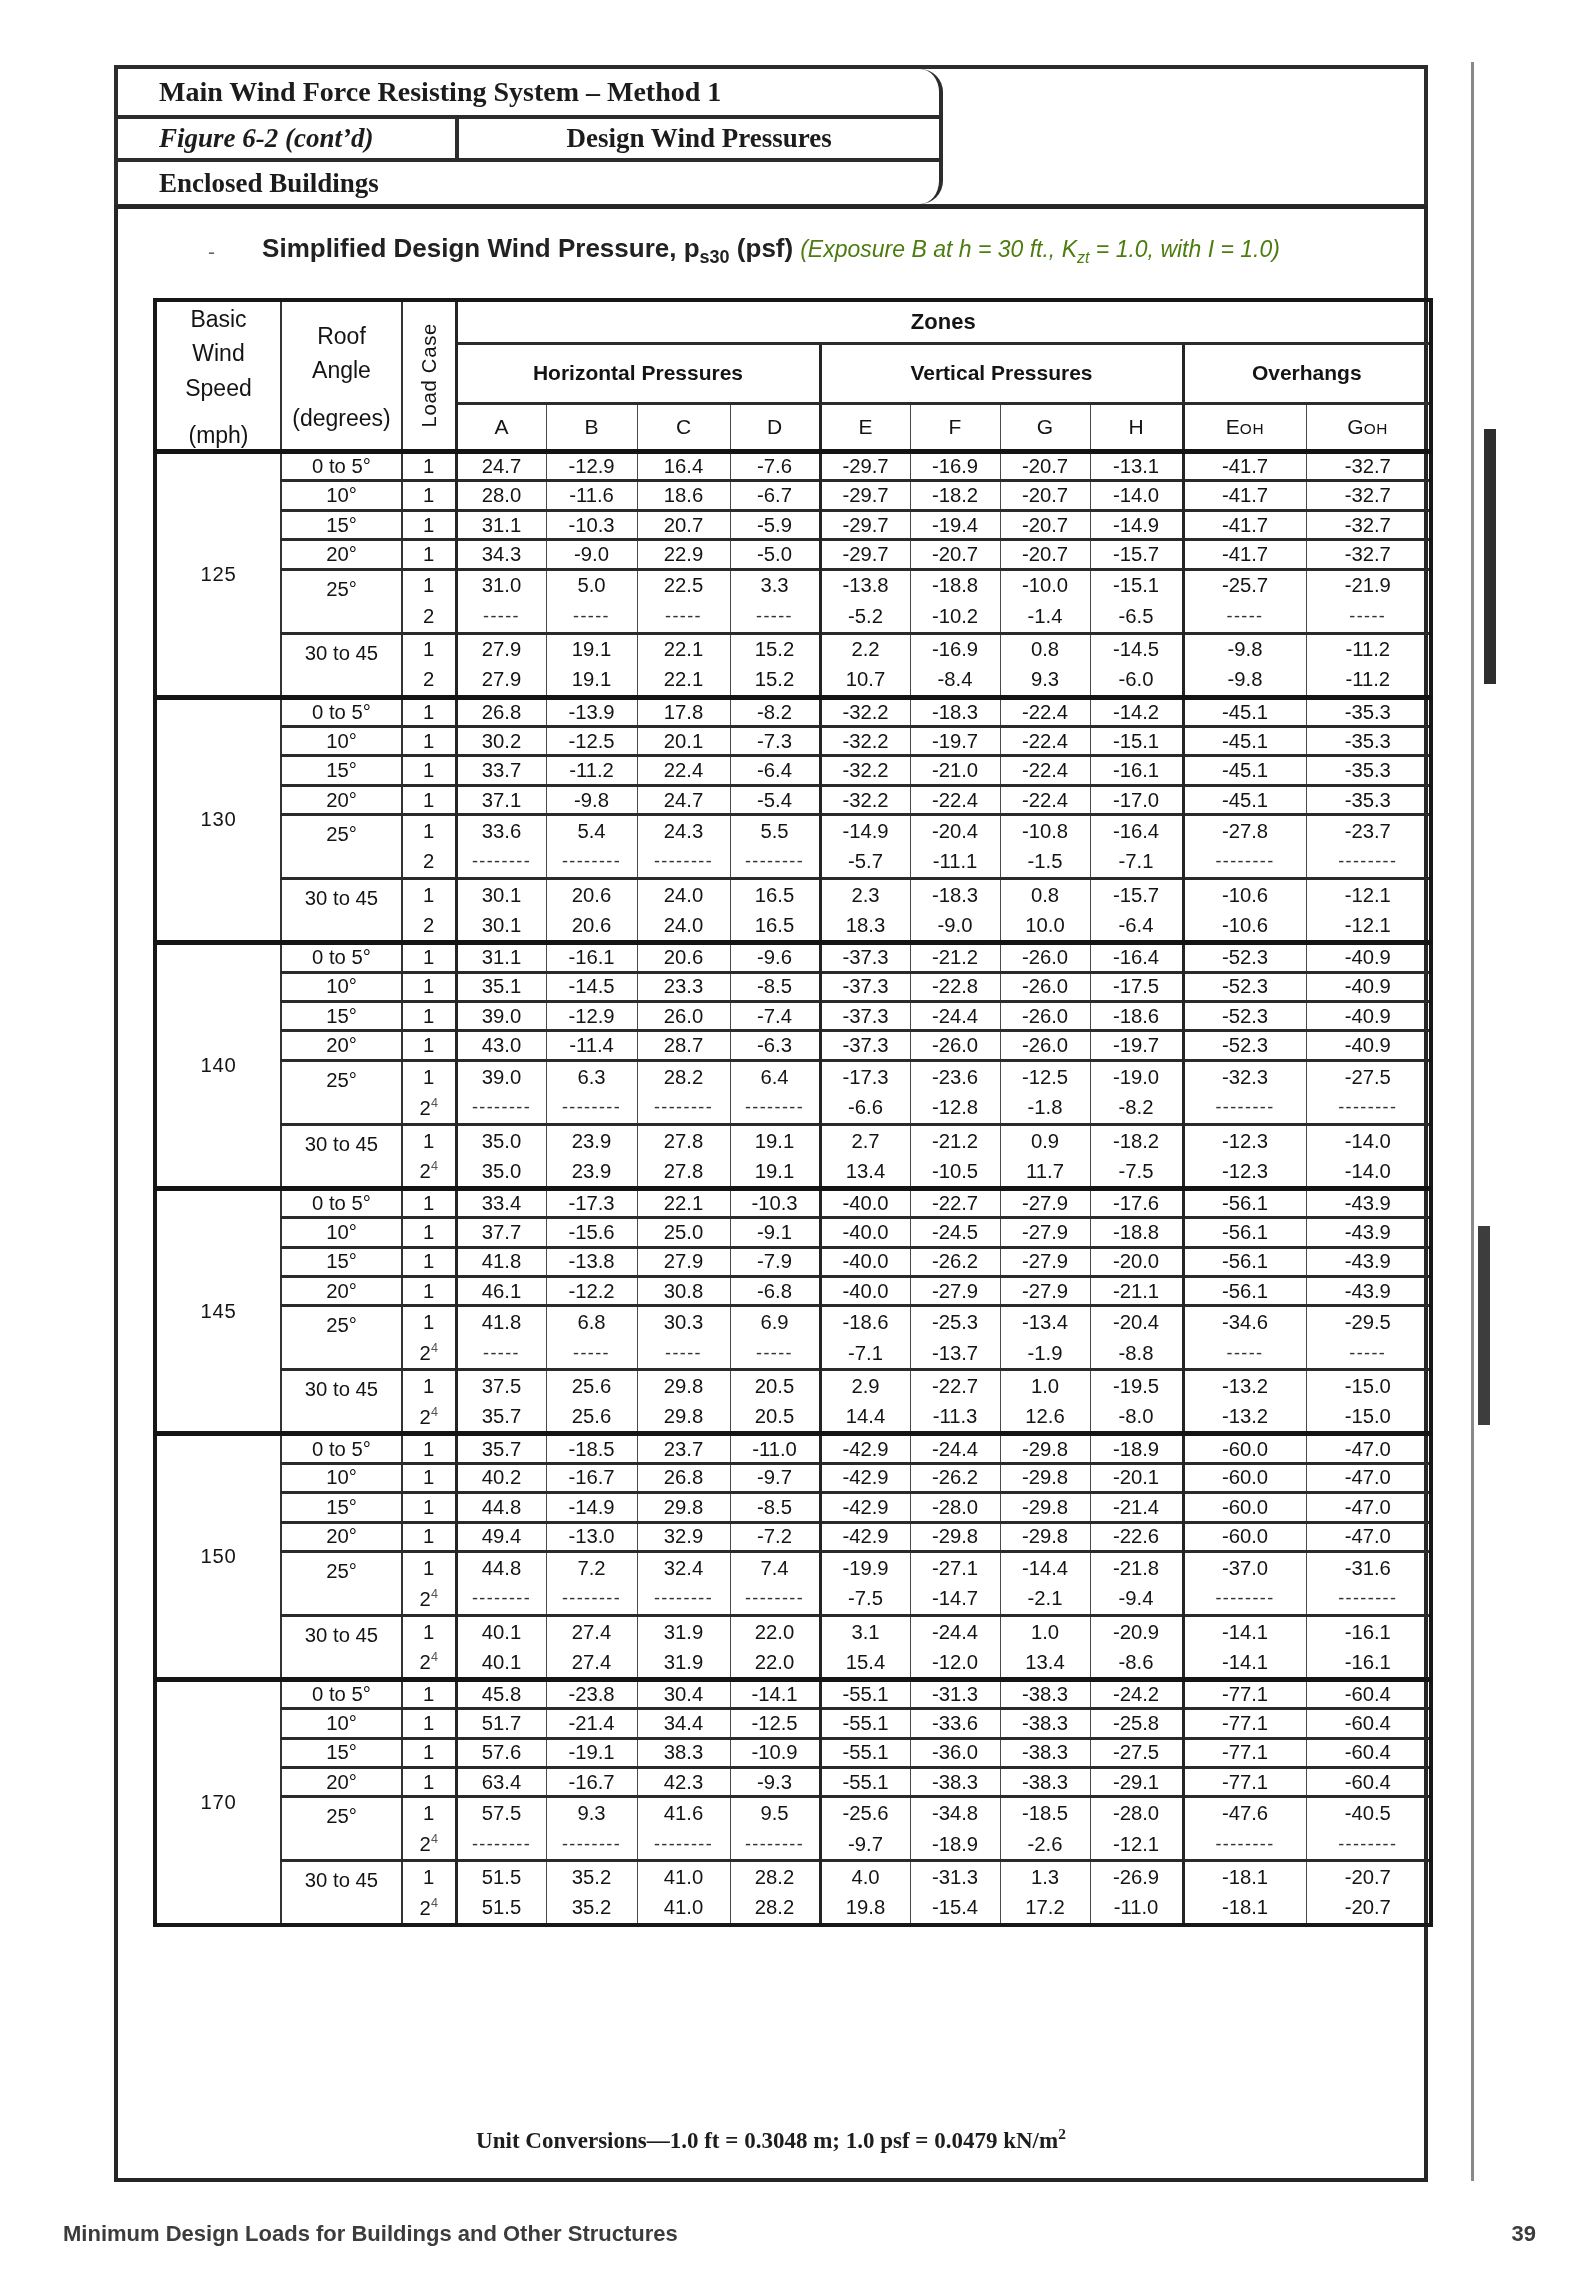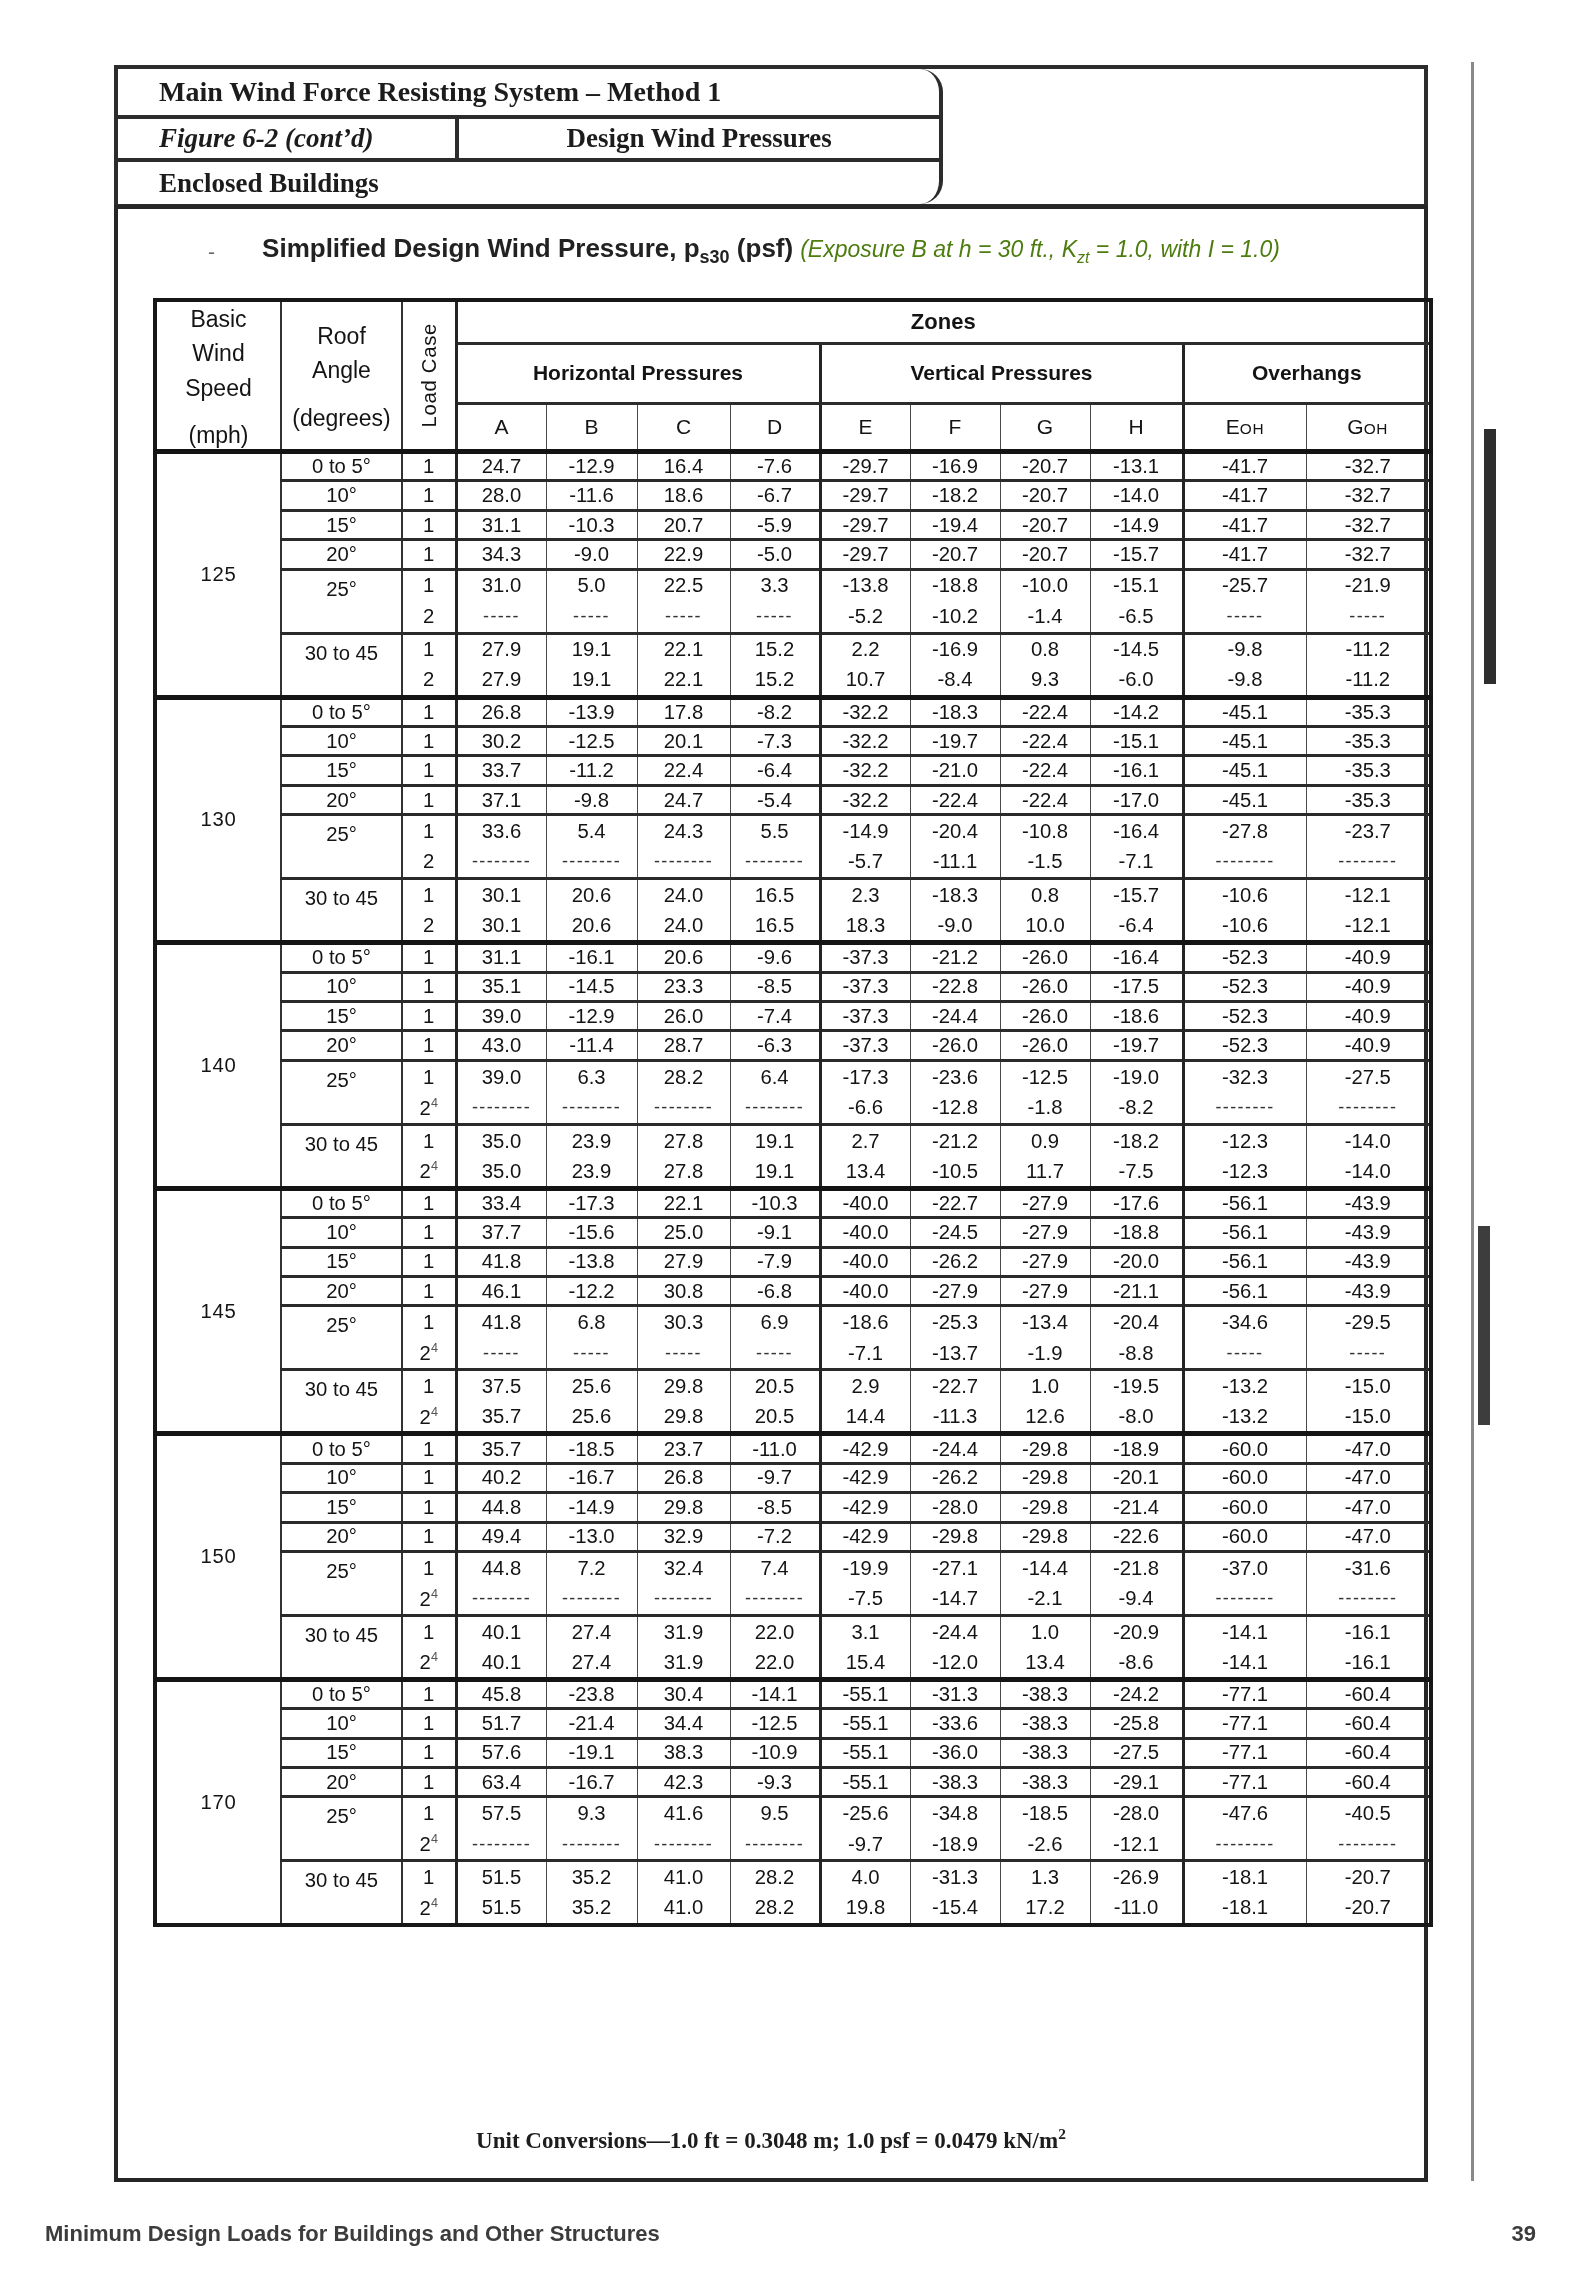--- a/index.html
+++ b/index.html
@@ -75,21 +75,21 @@
   .case-cell sup { font-size:12.6px; color:#555; }
   td.dash { color:#333; font-size:18px; letter-spacing:1.4px; }
 
   
   .unit-note {
     position:absolute; bottom:24px; left:0; width:100%; text-align:center;
     font-family:"Liberation Serif", serif; font-weight:700; font-size:23px; color:#1d1d1d;margin-top:27px;
   }
   .unit-note sup { font-size:15.4px; }
   .page-footer {
-    position:absolute; left:45px; right:56px; top:2221px;
+    position:absolute; left:63px; right:56px; top:2221px;
     display:flex; justify-content:space-between; align-items:baseline;
     font-weight:700; font-size:22px; color:#3c3c3c;
   }
 
   
   .page-edge { position:absolute; left:1471px; top:62px; width:2.8px; height:2119px; background:#898989; }
   .rev-bar-1 { position:absolute; left:1484px; top:429px;  width:12px; height:255px; background:#2e2e2e; }
   .rev-bar-2 { position:absolute; left:1478px; top:1226px; width:12px; height:199px; background:#3d3d3d; }
 </style>
 </head>

